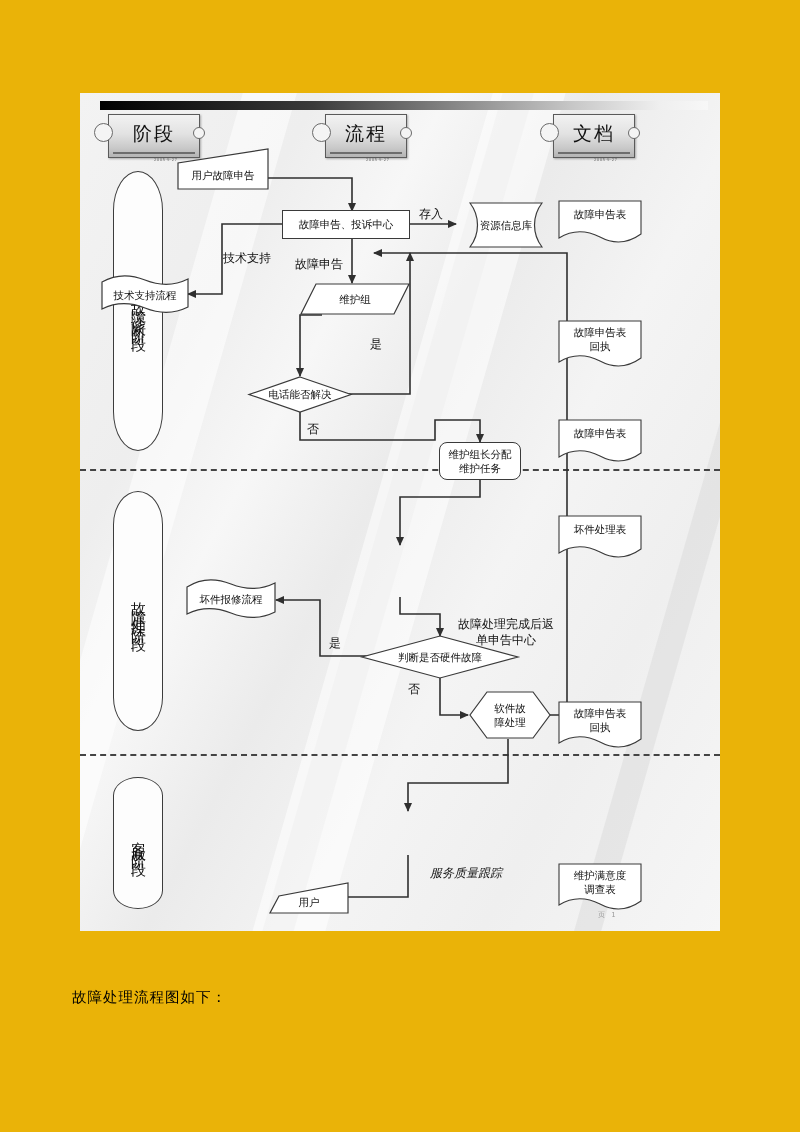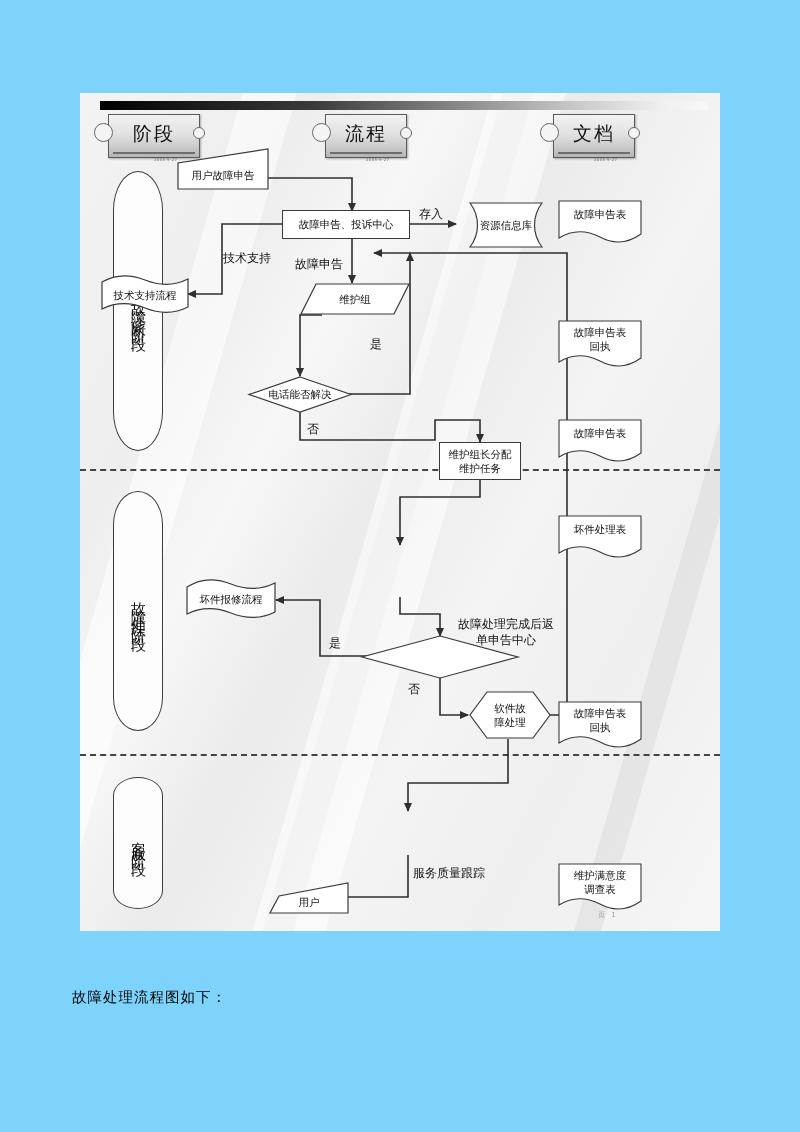--- a/index.html
+++ b/index.html
@@ -1,18 +1,18 @@
 <!DOCTYPE html>
 <html><head>
 <meta charset="utf-8">
 <title>故障处理流程图</title>
 <style>
   html,body{margin:0;padding:0;background:#fff;}
   body{width:800px;height:1132px;position:relative;font-family:"DejaVu Sans","Liberation Sans",sans-serif;}
-  #page{position:absolute;left:0;top:0;width:800px;height:1132px;background:#7dd3fc;overflow:hidden;}
+  #page{position:absolute;left:0;top:0;width:800px;height:1132px;background:#eab308;overflow:hidden;}
 
   
   #slide{position:absolute;left:80px;top:93px;width:640px;height:838px;
          background:linear-gradient(118deg,#f3f3f3 0%,#eeeeee 22%,#f7f7f7 34%,#ebebeb 47%,#f4f4f4 62%,#efefef 78%,#f6f6f6 100%);
          overflow:hidden;}
   
   .swoosh{position:absolute;background:rgba(255,255,255,0.55);transform-origin:top left;pointer-events:none;}
   .swoosh2{position:absolute;background:rgba(214,214,214,0.45);pointer-events:none;}
 
   #gradbar{position:absolute;left:20px;top:8px;width:608px;height:9px;
@@ -181,36 +181,39 @@
       <span>维护组</span>
     </div>
 
     <svg class="shape" style="left:168px;top:283px;" width="104" height="37">
       <polygon points="52,1 103,18.5 52,36 1,18.5" fill="#fff" stroke="#3a3a3a" stroke-width="1.2"></polygon>
     </svg>
     <div class="node" style="left:168px;top:288px;width:104px;height:27px;">
       <span>电话能否解决</span>
     </div>
 
-    <div class="node rect" style="left:359px;top:349px;width:82px;height:38px;">
+    <div class="node rect" style="left:359px;top:349px;width:82px;height:38px;border-radius:8px;">
       <span class="preline" style="white-space:pre-line;">维护组长分配
 维护任务</span>
     </div>
 
 
     <svg class="shape" style="left:105px;top:486px;" width="92" height="42">
       <path d="M2,8 C16,-1 31,-1 46,5 C61,11 76,11 90,4 L90,33 C76,40 61,40 46,34 C31,28 16,28 2,35 Z" fill="#fff" stroke="#3a3a3a" stroke-width="1.2"></path>
     </svg>
     <div class="node" style="left:105px;top:492px;width:92px;height:28px;">
       <span>坏件报修流程</span>
     </div>
 
     <svg class="shape" style="left:281px;top:542px;" width="158" height="44">
       <polygon points="79,1 157,22 79,43 1,22" fill="#fff" stroke="#3a3a3a" stroke-width="1.2"></polygon>
     </svg>
+    <div class="node" style="left:281px;top:550px;width:158px;height:28px;">
+      <span>判断是否硬件故障</span>
+    </div>
 
     <svg class="shape" style="left:389px;top:598px;" width="82" height="48">
       <polygon points="18,1 64,1 81,24 64,47 18,47 1,24" fill="#fff" stroke="#3a3a3a" stroke-width="1.2"></polygon>
     </svg>
     <div class="node" style="left:389px;top:598px;width:82px;height:48px;">
       <span style="white-space:pre-line;">软件故
 障处理</span>
     </div>
 
 
@@ -223,21 +226,21 @@
 
     <div class="lbl-free" style="left:339px;top:113px;">存入</div>
     <div class="lbl-free" style="left:143px;top:157px;">技术支持</div>
     <div class="lbl-free" style="left:215px;top:163px;">故障申告</div>
     <div class="lbl-free" style="left:290px;top:243px;">是</div>
     <div class="lbl-free" style="left:227px;top:328px;">否</div>
     <div class="lbl-free" style="left:249px;top:542px;">是</div>
     <div class="lbl-free" style="left:328px;top:588px;">否</div>
     <div class="lbl-free" style="left:378px;top:523px;white-space:pre-line;text-align:center;">故障处理完成后返
 单申告中心</div>
-    <div class="lbl-free" style="left:333px;top:772px;">服务质量跟踪</div>
+    <div class="lbl-free" style="left:350px;top:772px;font-style:italic;">服务质量跟踪</div>
 
     <svg class="shape" style="left:478px;top:107px;" width="84" height="46">
       <path d="M1,1 L83,1 L83,34 C69,44 55,44 42,37 C28,30 14,30 1,38 Z" fill="#fff" stroke="#3a3a3a" stroke-width="1.1"></path>
     </svg>
     <div class="node" style="left:478px;top:110px;width:84px;height:22px;">
       <span style="white-space:pre-line;">故障申告表</span>
     </div>
 
     <svg class="shape" style="left:478px;top:227px;" width="84" height="50">
       <path d="M1,1 L83,1 L83,38 C69,48 55,48 42,41 C28,34 14,34 1,42 Z" fill="#fff" stroke="#3a3a3a" stroke-width="1.1"></path>

